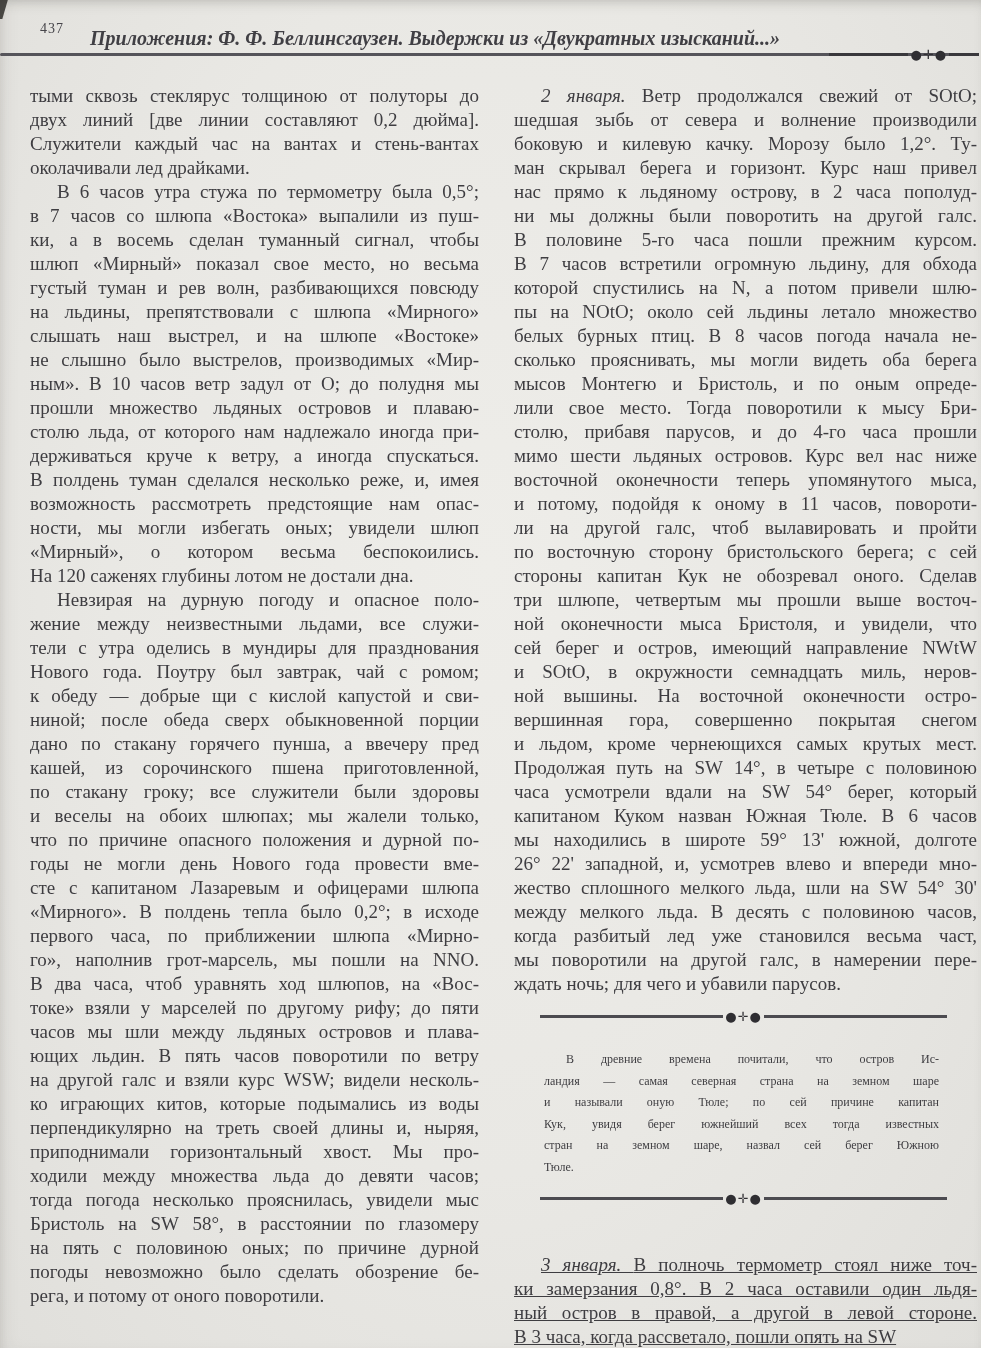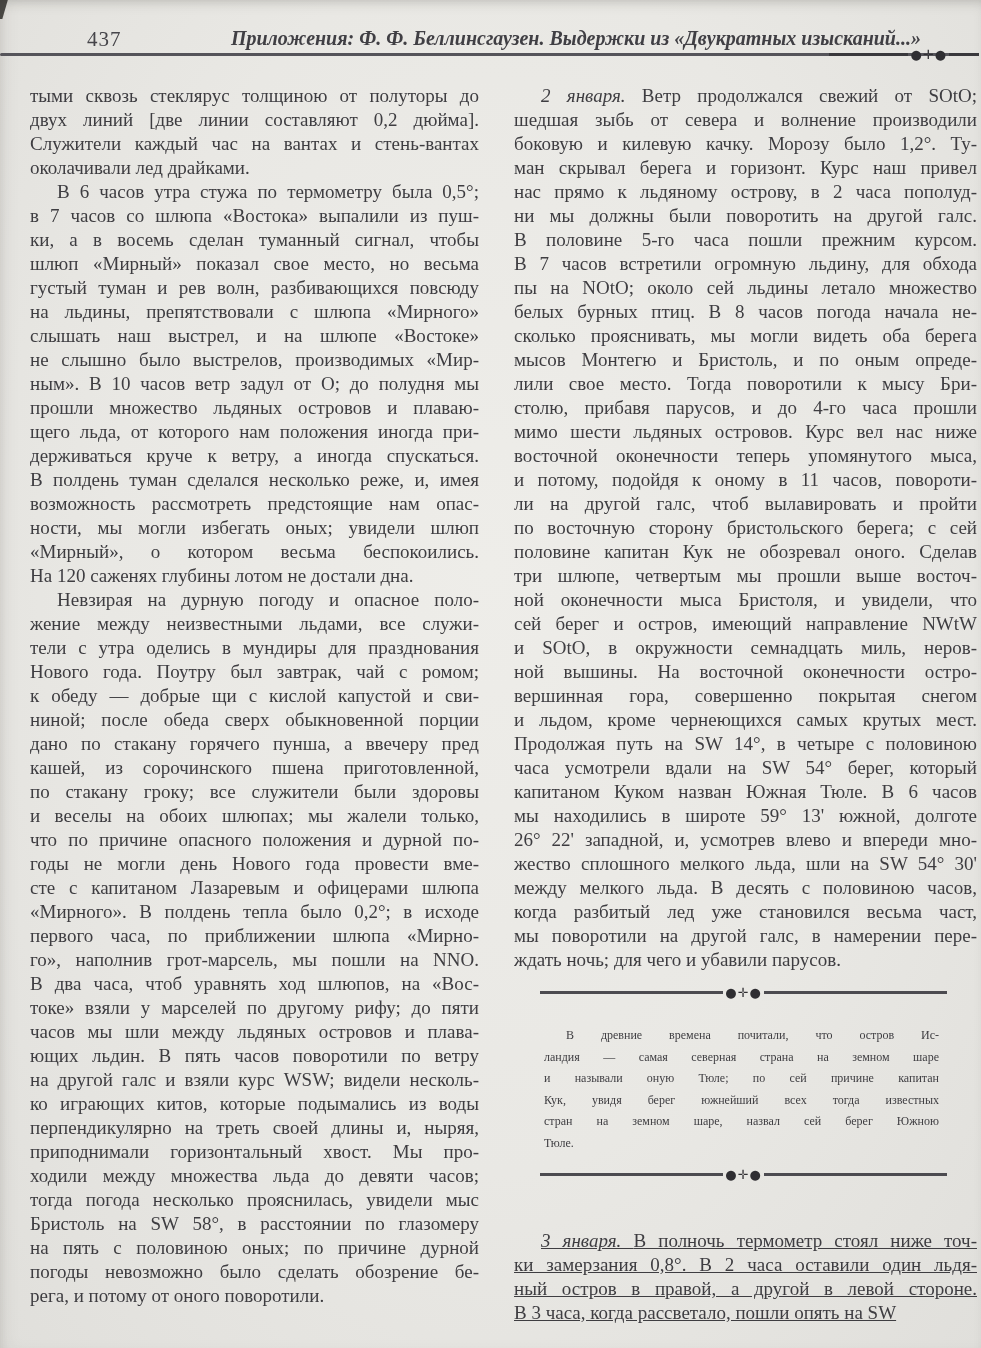--- a/index.html
+++ b/index.html
@@ -12,26 +12,26 @@
     box-shadow: inset 0 8px 14px -8px rgba(90,88,80,.35), inset 10px 0 20px -12px rgba(90,88,80,.22);
     overflow: hidden;
     color: #3e3d41;
   }
   .corner-mark {
     position: absolute; left: 0; top: 0; width: 13px; height: 19px;
     background: #24231f; opacity: .8;
     clip-path: polygon(0 0, 60% 0, 18% 100%, 0 100%);
   }
   .page-number {
-    position: absolute; left: 40px; top: 27px;
-    font-size: 21px; letter-spacing: 1px; color: #46454a; margin-left: 47px;
+    position: absolute; left: 40px; top: 21px;
+    font-size: 14px; letter-spacing: 1px; color: #46454a;
   }
   .header-title {
     position: absolute; left: 90px; right: 60px; top: 27px;
-    text-align: right; font-style: italic; font-weight: bold;
+    text-align: left; font-style: italic; font-weight: bold;
     font-size: 20px; color: #403f44;
   }
   .header-rule {
     position: absolute; left: 0; right: 14px; top: 53px;
     height: 3px; background: #55545a; border-radius: 2px;
   }
   .header-ornament {
     position: absolute; right: 2px; top: 48px; width: 150px;
     display: flex; align-items: center; color: #39383c;
   }
@@ -90,21 +90,21 @@
         <div class="line indent">В 6 часов утра стужа по термометру была 0,5°;</div>
         <div class="line">в 7 часов со шлюпа «Востока» выпалили из пуш-</div>
         <div class="line">ки, а в восемь сделан туманный сигнал, чтобы</div>
         <div class="line">шлюп «Мирный» показал свое место, но весьма</div>
         <div class="line">густый туман и рев волн, разбивающихся повсюду</div>
         <div class="line">на льдины, препятствовали с шлюпа «Мирного»</div>
         <div class="line">слышать наш выстрел, и на шлюпе «Востоке»</div>
         <div class="line">не слышно было выстрелов, производимых «Мир-</div>
         <div class="line">ным». В 10 часов ветр задул от О; до полудня мы</div>
         <div class="line">прошли множество льдяных островов и плаваю-</div>
-        <div class="line">щего льда, от которого нам положения иногда при-</div>
+        <div class="line">столю льда, от которого нам надлежало иногда при-</div>
         <div class="line">держиваться круче к ветру, а иногда спускаться.</div>
         <div class="line">В полдень туман сделался несколько реже, и, имея</div>
         <div class="line">возможность рассмотреть предстоящие нам опас-</div>
         <div class="line">ности, мы могли избегать оных; увидели шлюп</div>
         <div class="line">«Мирный», о котором весьма беспокоились.</div>
         <div class="line last">На 120 саженях глубины лотом не достали дна.</div>
       </div>
       <div>
         <div class="line indent">Невзирая на дурную погоду и опасное поло-</div>
         <div class="line">жение между неизвестными льдами, все служи-</div>
@@ -141,32 +141,33 @@
   <div class="col col-right">
       <div>
         <div class="line indent"><i>2 января. </i>Ветр продолжался свежий от SOtO;</div>
         <div class="line">шедшая зыбь от севера и волнение производили</div>
         <div class="line">боковую и килевую качку. Морозу было 1,2°. Ту-</div>
         <div class="line">ман скрывал берега и горизонт. Курс наш привел</div>
         <div class="line">нас прямо к льдяному острову, в 2 часа пополуд-</div>
         <div class="line">ни мы должны были поворотить на другой галс.</div>
         <div class="line">В половине 5-го часа пошли прежним курсом.</div>
         <div class="line">В 7 часов встретили огромную льдину, для обхода</div>
+        <div class="line">которой спустились на N, а потом привели шлю-</div>
         <div class="line">пы на NOtO; около сей льдины летало множество</div>
         <div class="line">белых бурных птиц. В 8 часов погода начала не-</div>
         <div class="line">сколько прояснивать, мы могли видеть оба берега</div>
         <div class="line">мысов Монтегю и Бристоль, и по оным опреде-</div>
         <div class="line">лили свое место. Тогда поворотили к мысу Бри-</div>
         <div class="line">столю, прибавя парусов, и до 4-го часа прошли</div>
         <div class="line">мимо шести льдяных островов. Курс вел нас ниже</div>
         <div class="line">восточной оконечности теперь упомянутого мыса,</div>
         <div class="line">и потому, подойдя к оному в 11 часов, повороти-</div>
         <div class="line">ли на другой галс, чтоб вылавировать и пройти</div>
         <div class="line">по восточную сторону бристольского берега; с сей</div>
-        <div class="line">половине капитан Кук не обозревал оного. Сделав</div>
+        <div class="line">стороны капитан Кук не обозревал оного. Сделав</div>
         <div class="line">три шлюпе, четвертым мы прошли выше восточ-</div>
         <div class="line">ной оконечности мыса Бристоля, и увидели, что</div>
         <div class="line">сей берег и остров, имеющий направление NWtW</div>
         <div class="line">и SOtO, в окружности семнадцать миль, неров-</div>
         <div class="line">ной вышины. На восточной оконечности остро-</div>
         <div class="line">вершинная гора, совершенно покрытая снегом</div>
         <div class="line">и льдом, кроме чернеющихся самых крутых мест.</div>
         <div class="line">Продолжая путь на SW 14°, в четыре с половиною</div>
         <div class="line">часа усмотрели вдали на SW 54° берег, который</div>
         <div class="line">капитаном Куком назван Южная Тюле. В 6 часов</div>

